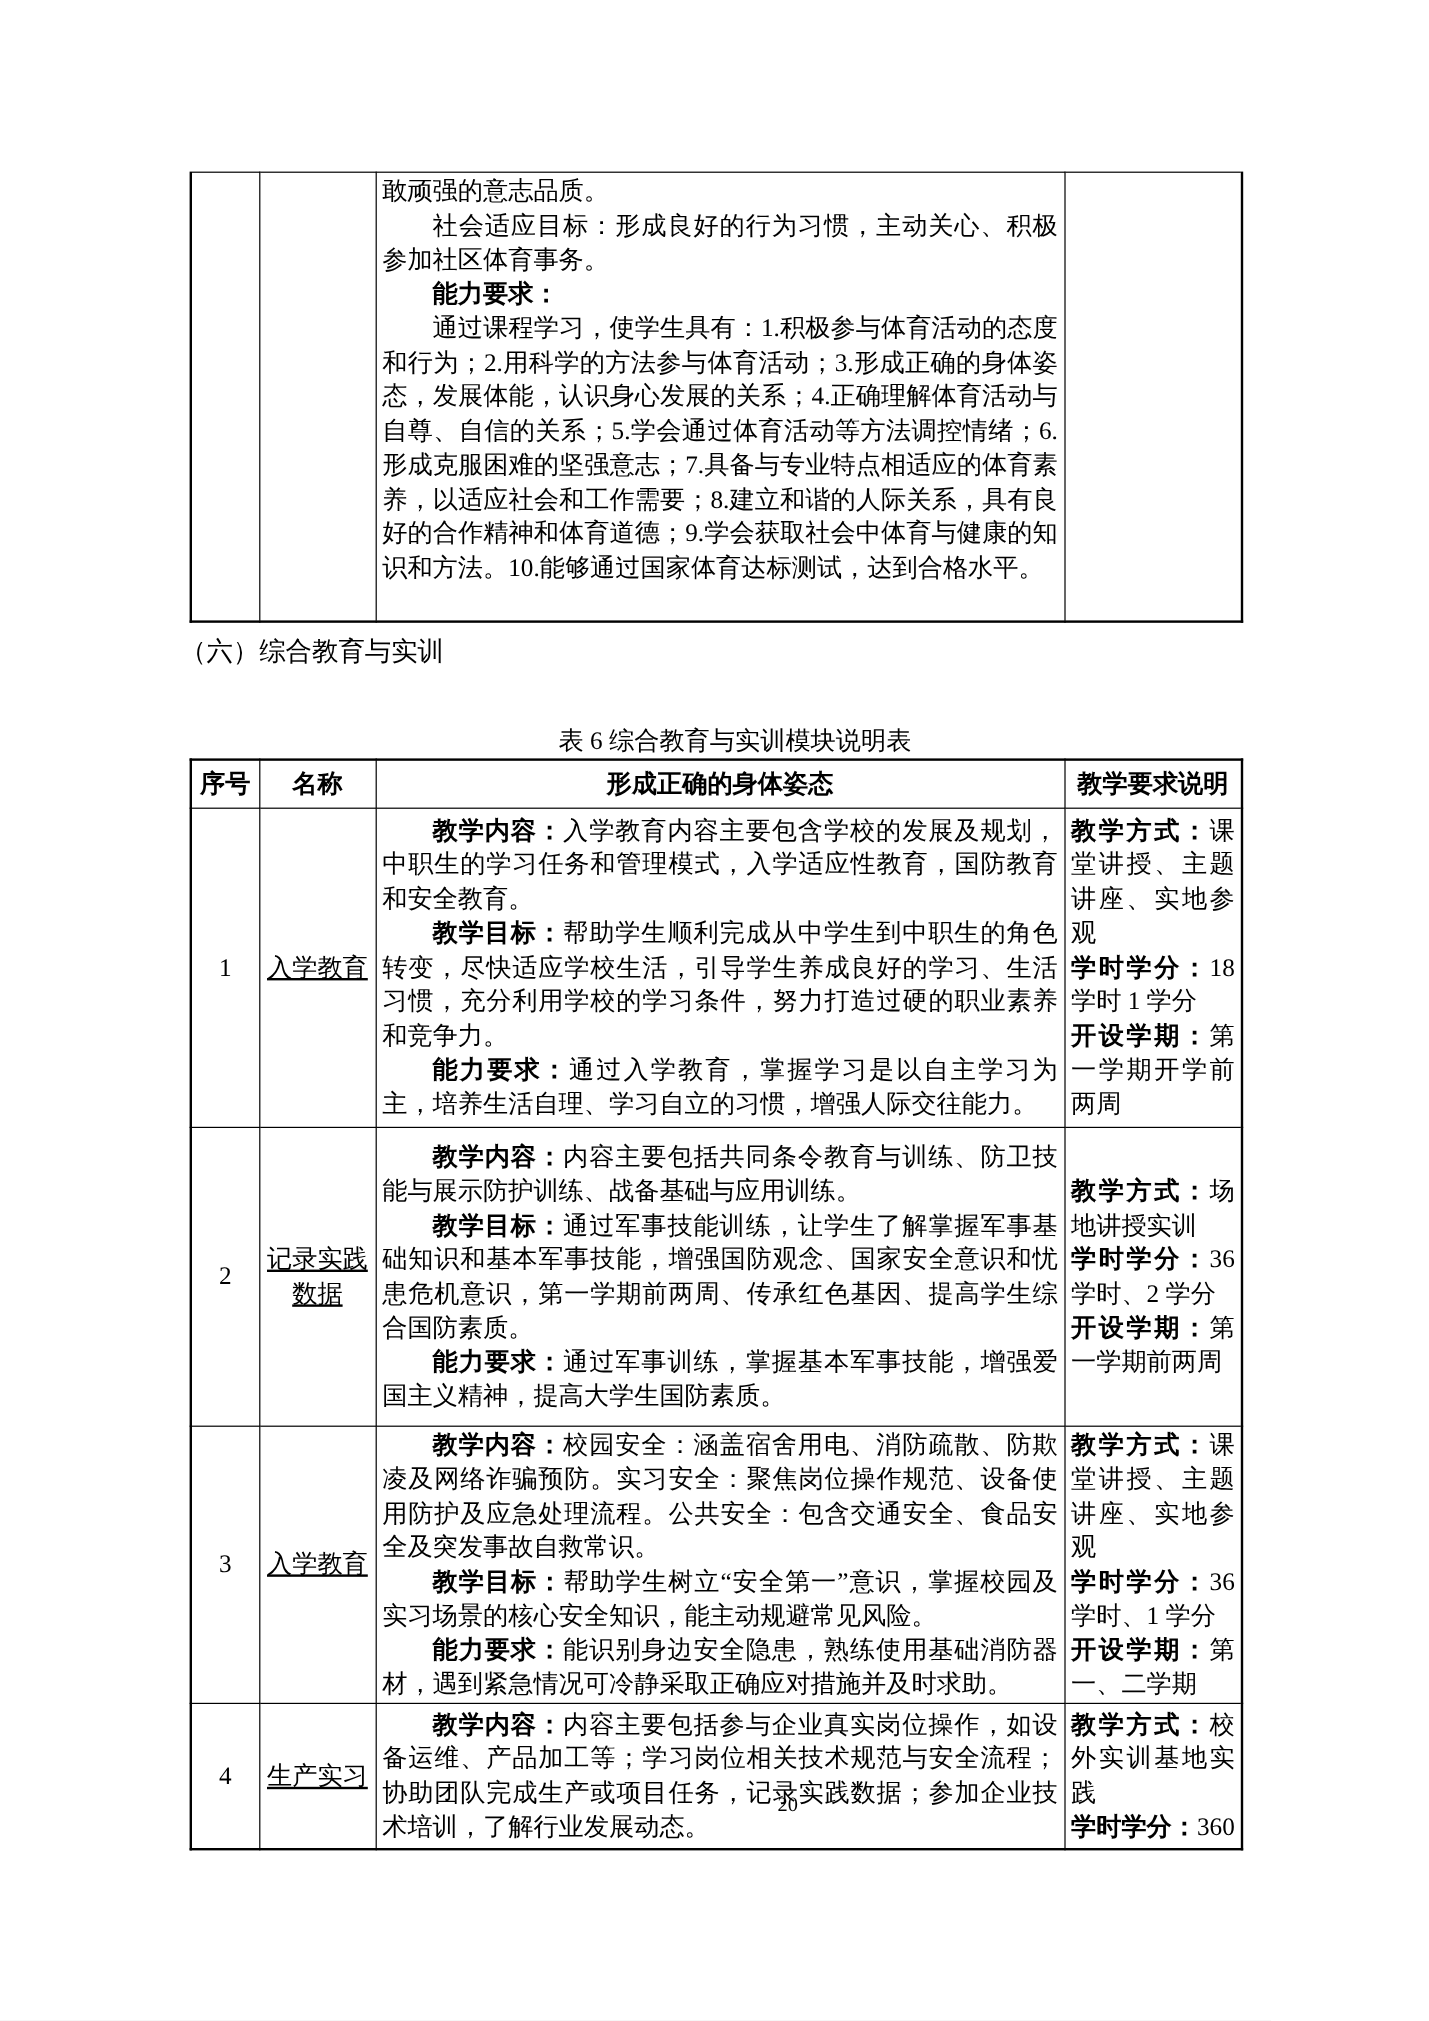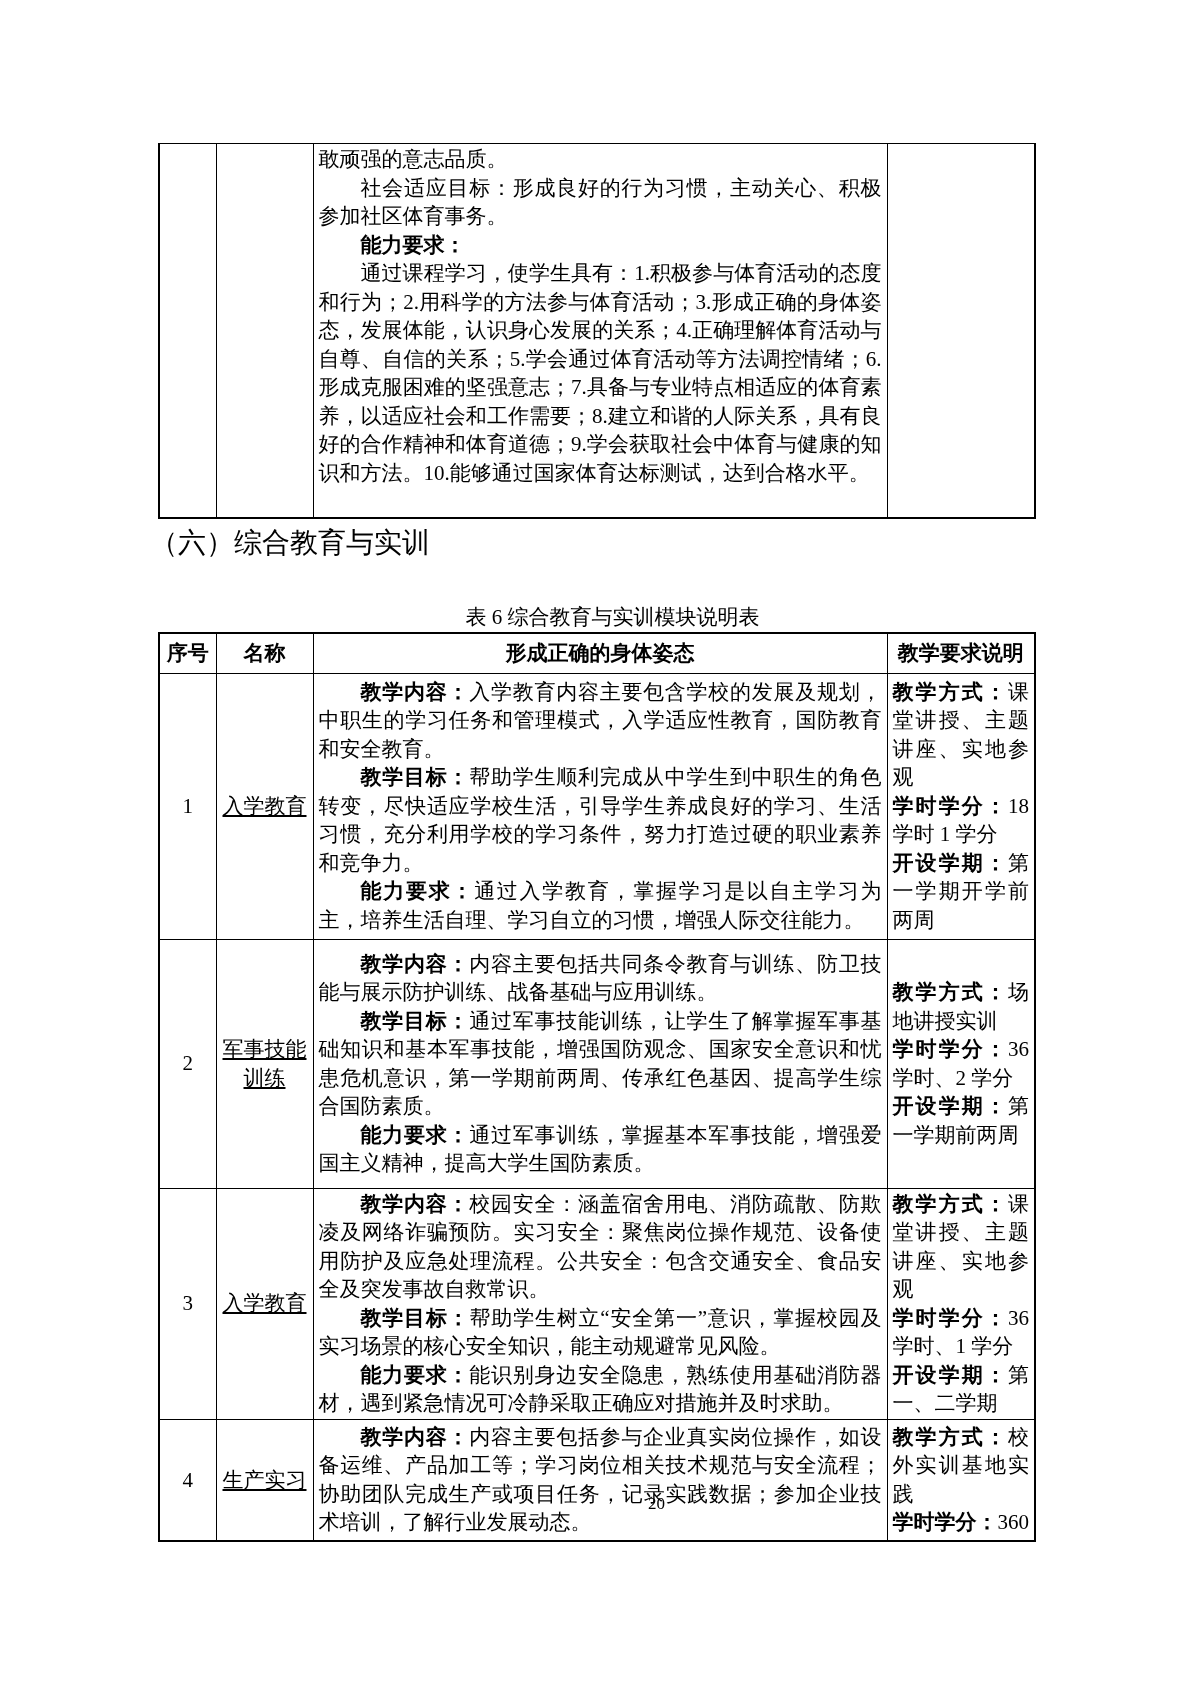--- a/index.html
+++ b/index.html
@@ -42,21 +42,21 @@
   b{font-weight:bold;}
   .bold{font-weight:bold;}
   .r-header{height:40px;margin-top:44px;}
   .r1{height:266px;}
   .r2{height:249px;}
   .r3{height:230px;}
   .r4{height:122px;}
   .prev-row{height:374px;}
   .section-heading{
     position:absolute;top:528px;left:150px;
-    font-size:28px;line-height:30px;
+    font-size:22px;line-height:30px;
   }
   .table-caption{
     position:absolute;top:584px;left:0;width:100%;
     text-align:center;font-size:21px;line-height:30px;margin-top:18px;
   }
   .page-number{
     position:absolute;top:1494px;left:0;width:100%;
     text-align:center;font-size:17px;margin-left:44px;
   }
 </style>
@@ -116,21 +116,21 @@
         </td>
         <td class="c-req">
           <p><b>教学方式：</b><span>课堂讲授、主题讲座、实地参观</span></p>
           <p><b>学时学分：</b><span>18 学时 1 学分</span></p>
           <p><b>开设学期：</b><span>第一学期开学前两周</span></p>
         </td>
       </tr>
 
       <tr class="r2">
         <td class="c-no">2</td>
-        <td class="c-name">军事技能训练</td>
+        <td class="c-name">记录实践数据</td>
         <td class="c-content">
           <p><b>教学内容：</b><span>内容主要包括共同条令教育与训练、防卫技能与展示防护训练、战备基础与应用训练。</span></p>
           <p><b>教学目标：</b><span>通过军事技能训练，让学生了解掌握军事基础知识和基本军事技能，增强国防观念、国家安全意识和忧患危机意识，第一学期前两周、传承红色基因、提高学生综合国防素质。</span></p>
           <p><b>能力要求：</b><span>通过军事训练，掌握基本军事技能，增强爱国主义精神，提高大学生国防素质。</span></p>
         </td>
         <td class="c-req">
           <p><b>教学方式：</b><span>场地讲授实训</span></p>
           <p><b>学时学分：</b><span>36 学时、2 学分</span></p>
           <p><b>开设学期：</b><span>第一学期前两周</span></p>
         </td>

